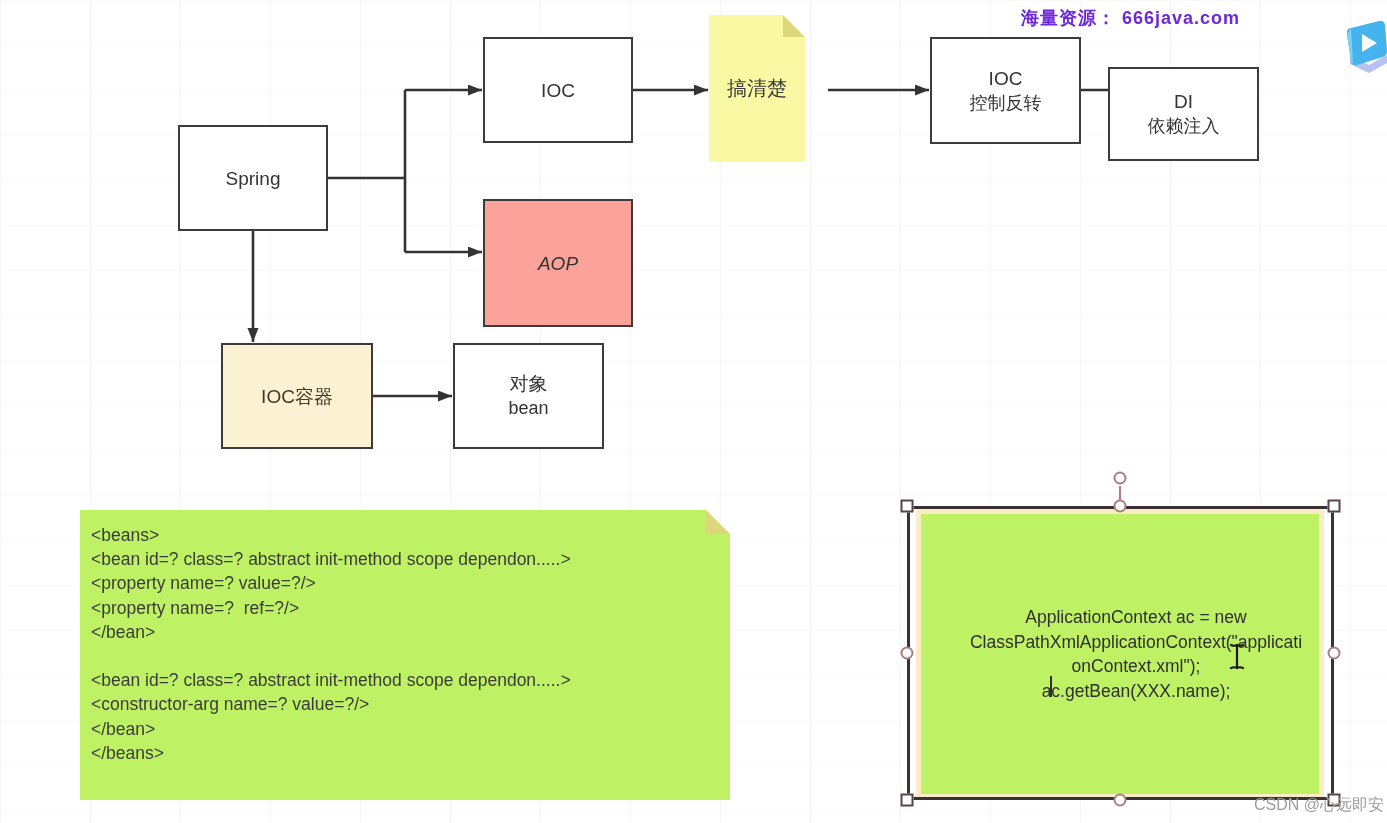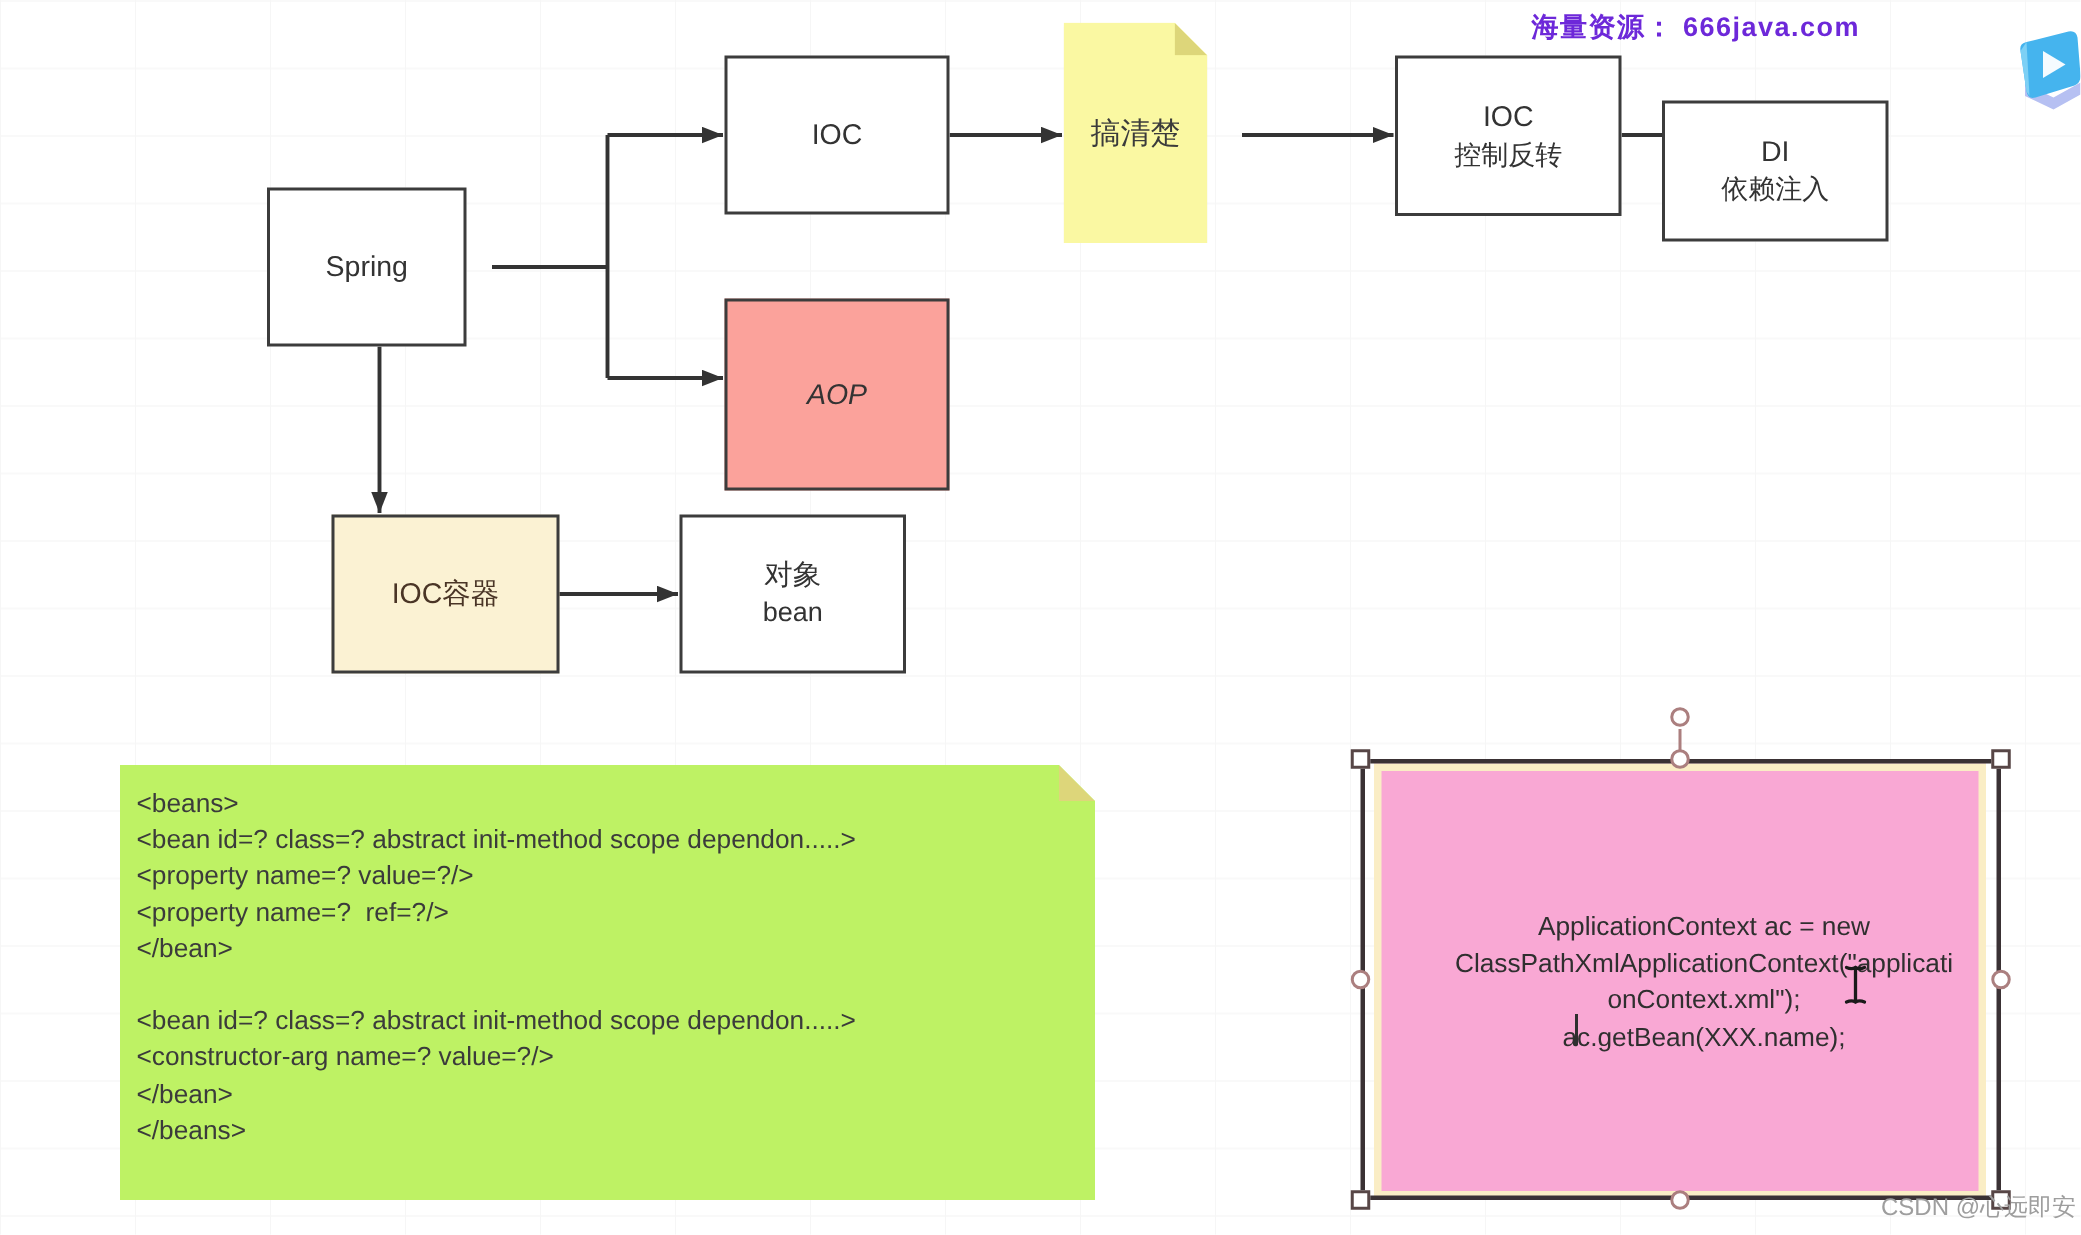--- a/index.html
+++ b/index.html
@@ -34,21 +34,21 @@
   }
   .sticky.small{background:#faf8a2;display:flex;align-items:center;justify-content:center;
     font-size:20px;color:#3b3b3b;
     clip-path:polygon(0 0,calc(100% - 22px) 0,100% 22px,100% 100%,0 100%);}
   .sticky.big{clip-path:polygon(0 0,calc(100% - 24px) 0,100% 24px,100% 100%,0 100%);
     padding:13px 0 0 11px;}
   .xml-line{font-size:17.5px;line-height:24.2px;min-height:24.2px;color:#3b3b3b;white-space:pre;}
   
   .code-box{
     position:absolute;z-index:3;left:916px;top:509px;width:408px;height:290px;
-    box-sizing:border-box;border:5px solid #faedc5;background:#f9a8d4;
+    box-sizing:border-box;border:5px solid #faedc5;background:#bef264;
     display:flex;flex-direction:column;align-items:center;justify-content:center;
     text-align:center;font-size:17.5px;line-height:24.5px;color:#2f2f2f;padding-left:32px;
   }
   .sel-frame{
     position:absolute;z-index:4;left:907px;top:506px;width:427px;height:294px;
     box-sizing:border-box;border:3px solid #3a3134;pointer-events:none;
   }
   .handle{position:absolute;z-index:5;background:#fff;box-sizing:border-box;
     transform:translate(-50%,-50%);}
   .handle.sq{width:13px;height:13px;border:2px solid #574646;}
@@ -77,21 +77,21 @@
     <path d="M405 90 L482 90" marker-end="url(#arw)"></path>
     <path d="M405 252 L482 252" marker-end="url(#arw)"></path>
     <path d="M633 90 L708 90" marker-end="url(#arw)"></path>
     <path d="M828 90 L929 90" marker-end="url(#arw)"></path>
     <path d="M1081 90 L1139 90" marker-end="url(#arw)"></path>
     <path d="M253 231 L253 342" marker-end="url(#arw)"></path>
     <path d="M329 396 L452 396" marker-end="url(#arw)"></path>
   </g>
 </svg>
 
-<div class="node" style="left:178px;top:125px;width:133px;height:106px;">
+<div class="node" style="left:178px;top:125px;width:150px;height:106px;">
   <span>Spring</span>
 </div>
 
 <div class="node" style="left:483px;top:37px;width:150px;height:106px;">
   <span>IOC</span>
 </div>
 
 <div class="node aop" style="left:483px;top:199px;width:150px;height:128px;font-style:italic;">
   <span>AOP</span>
 </div>

